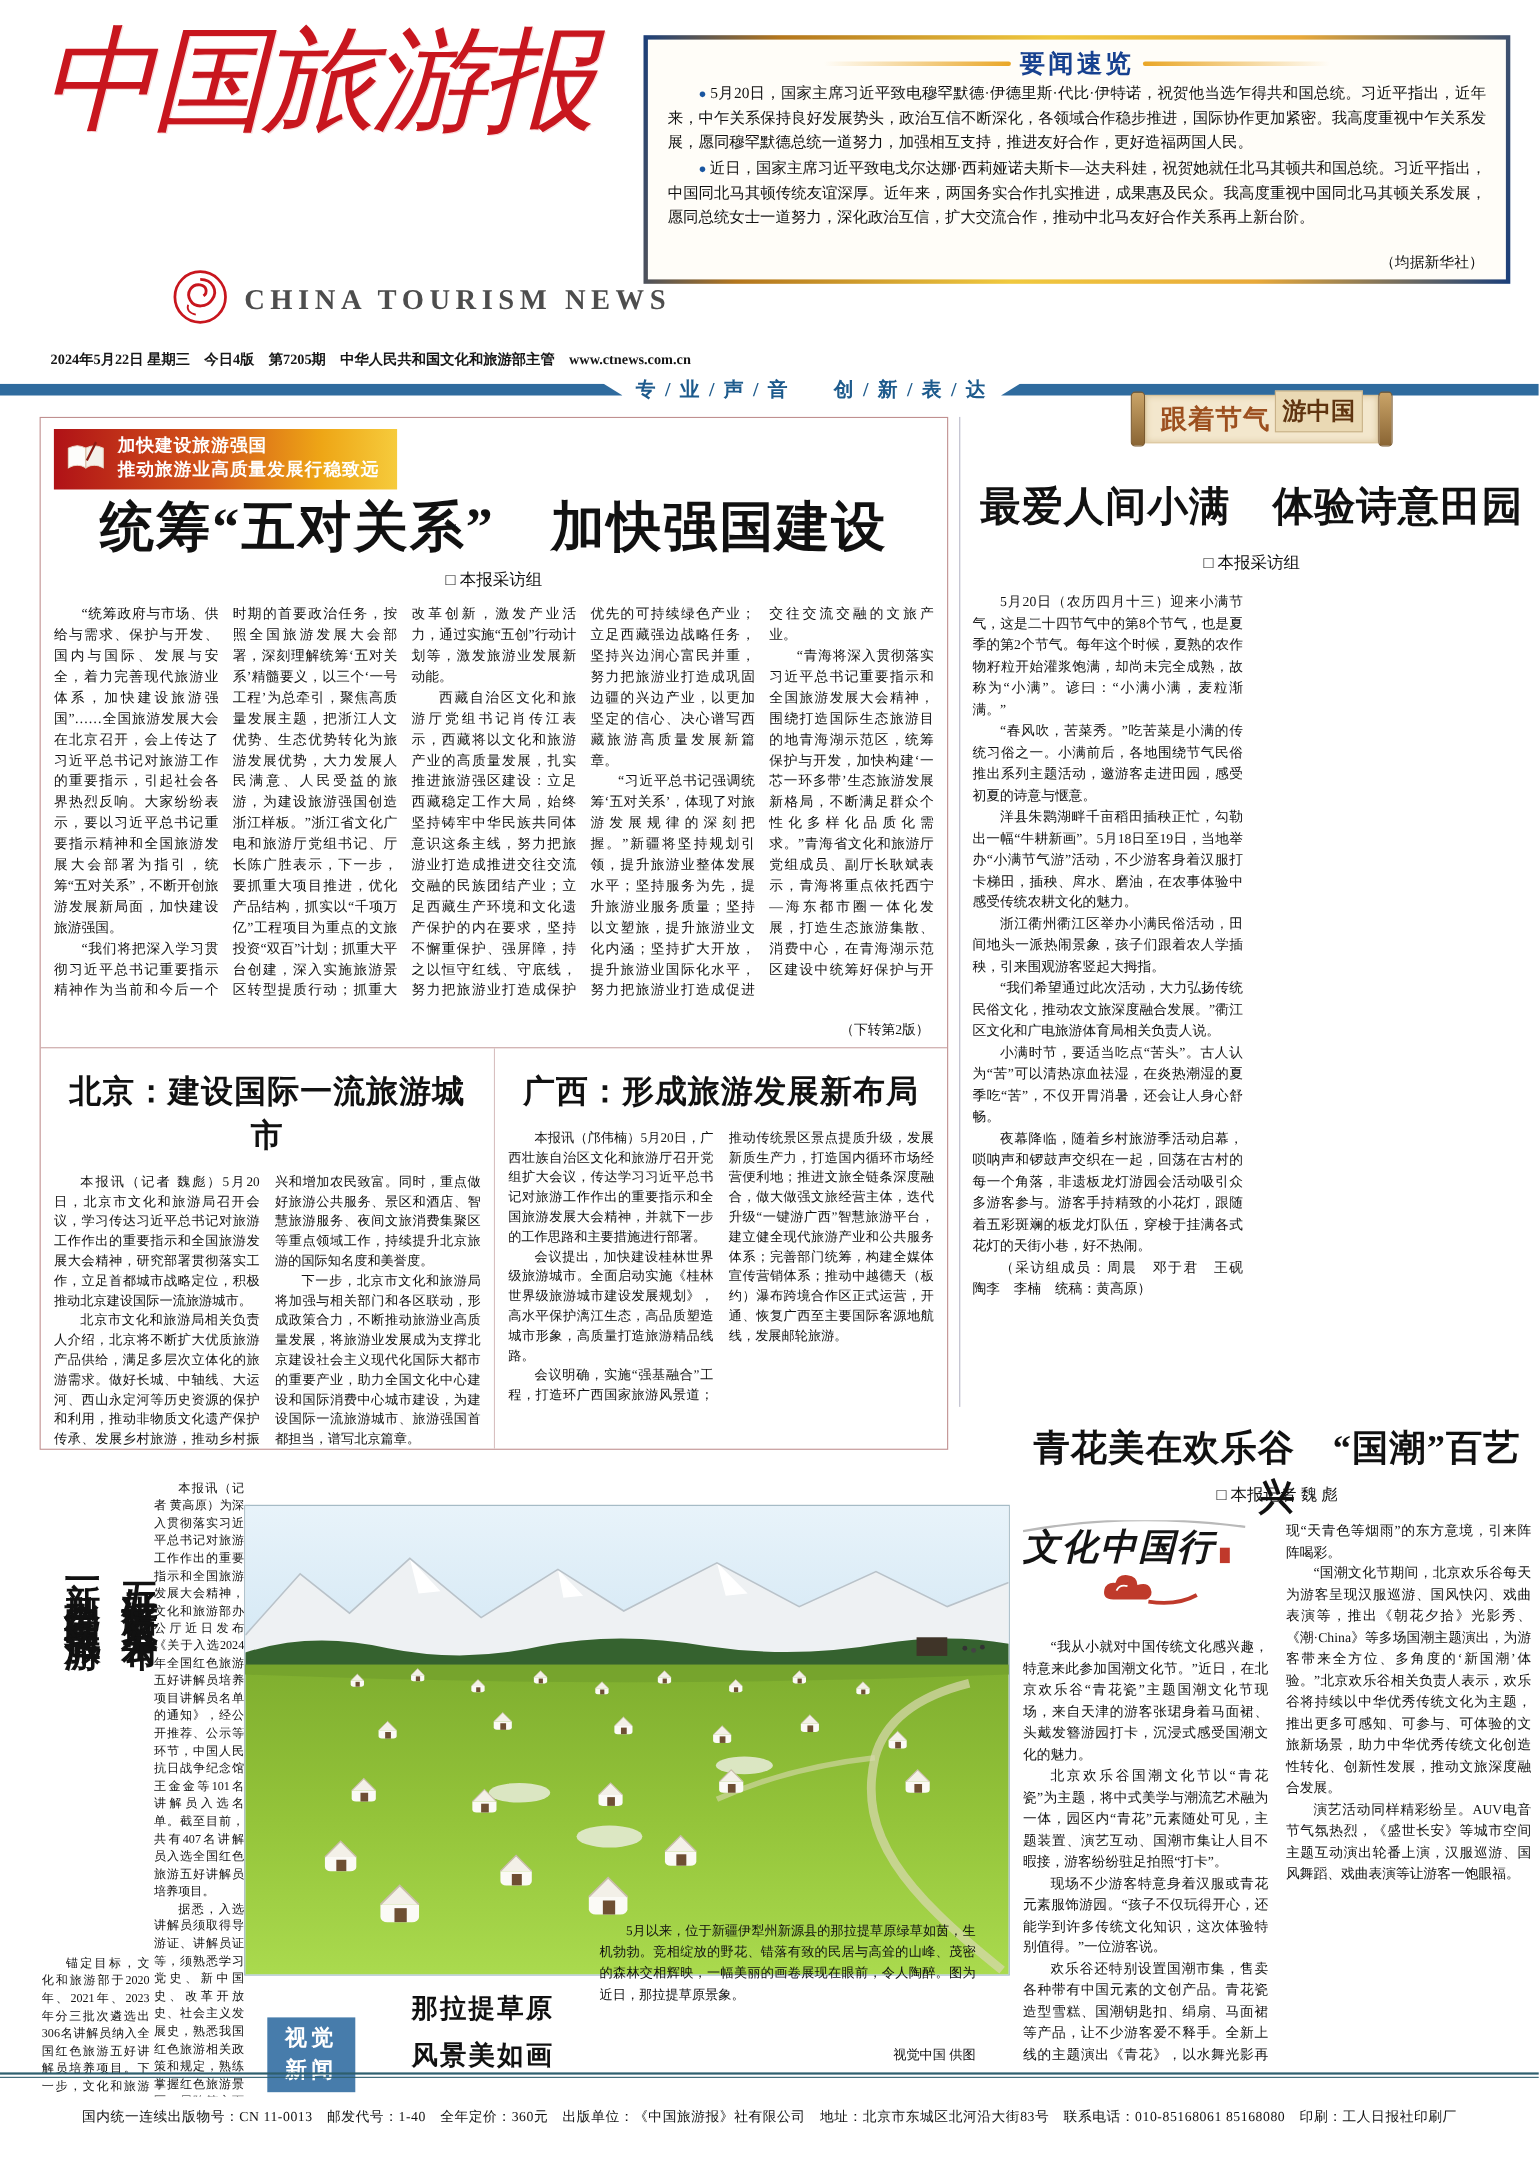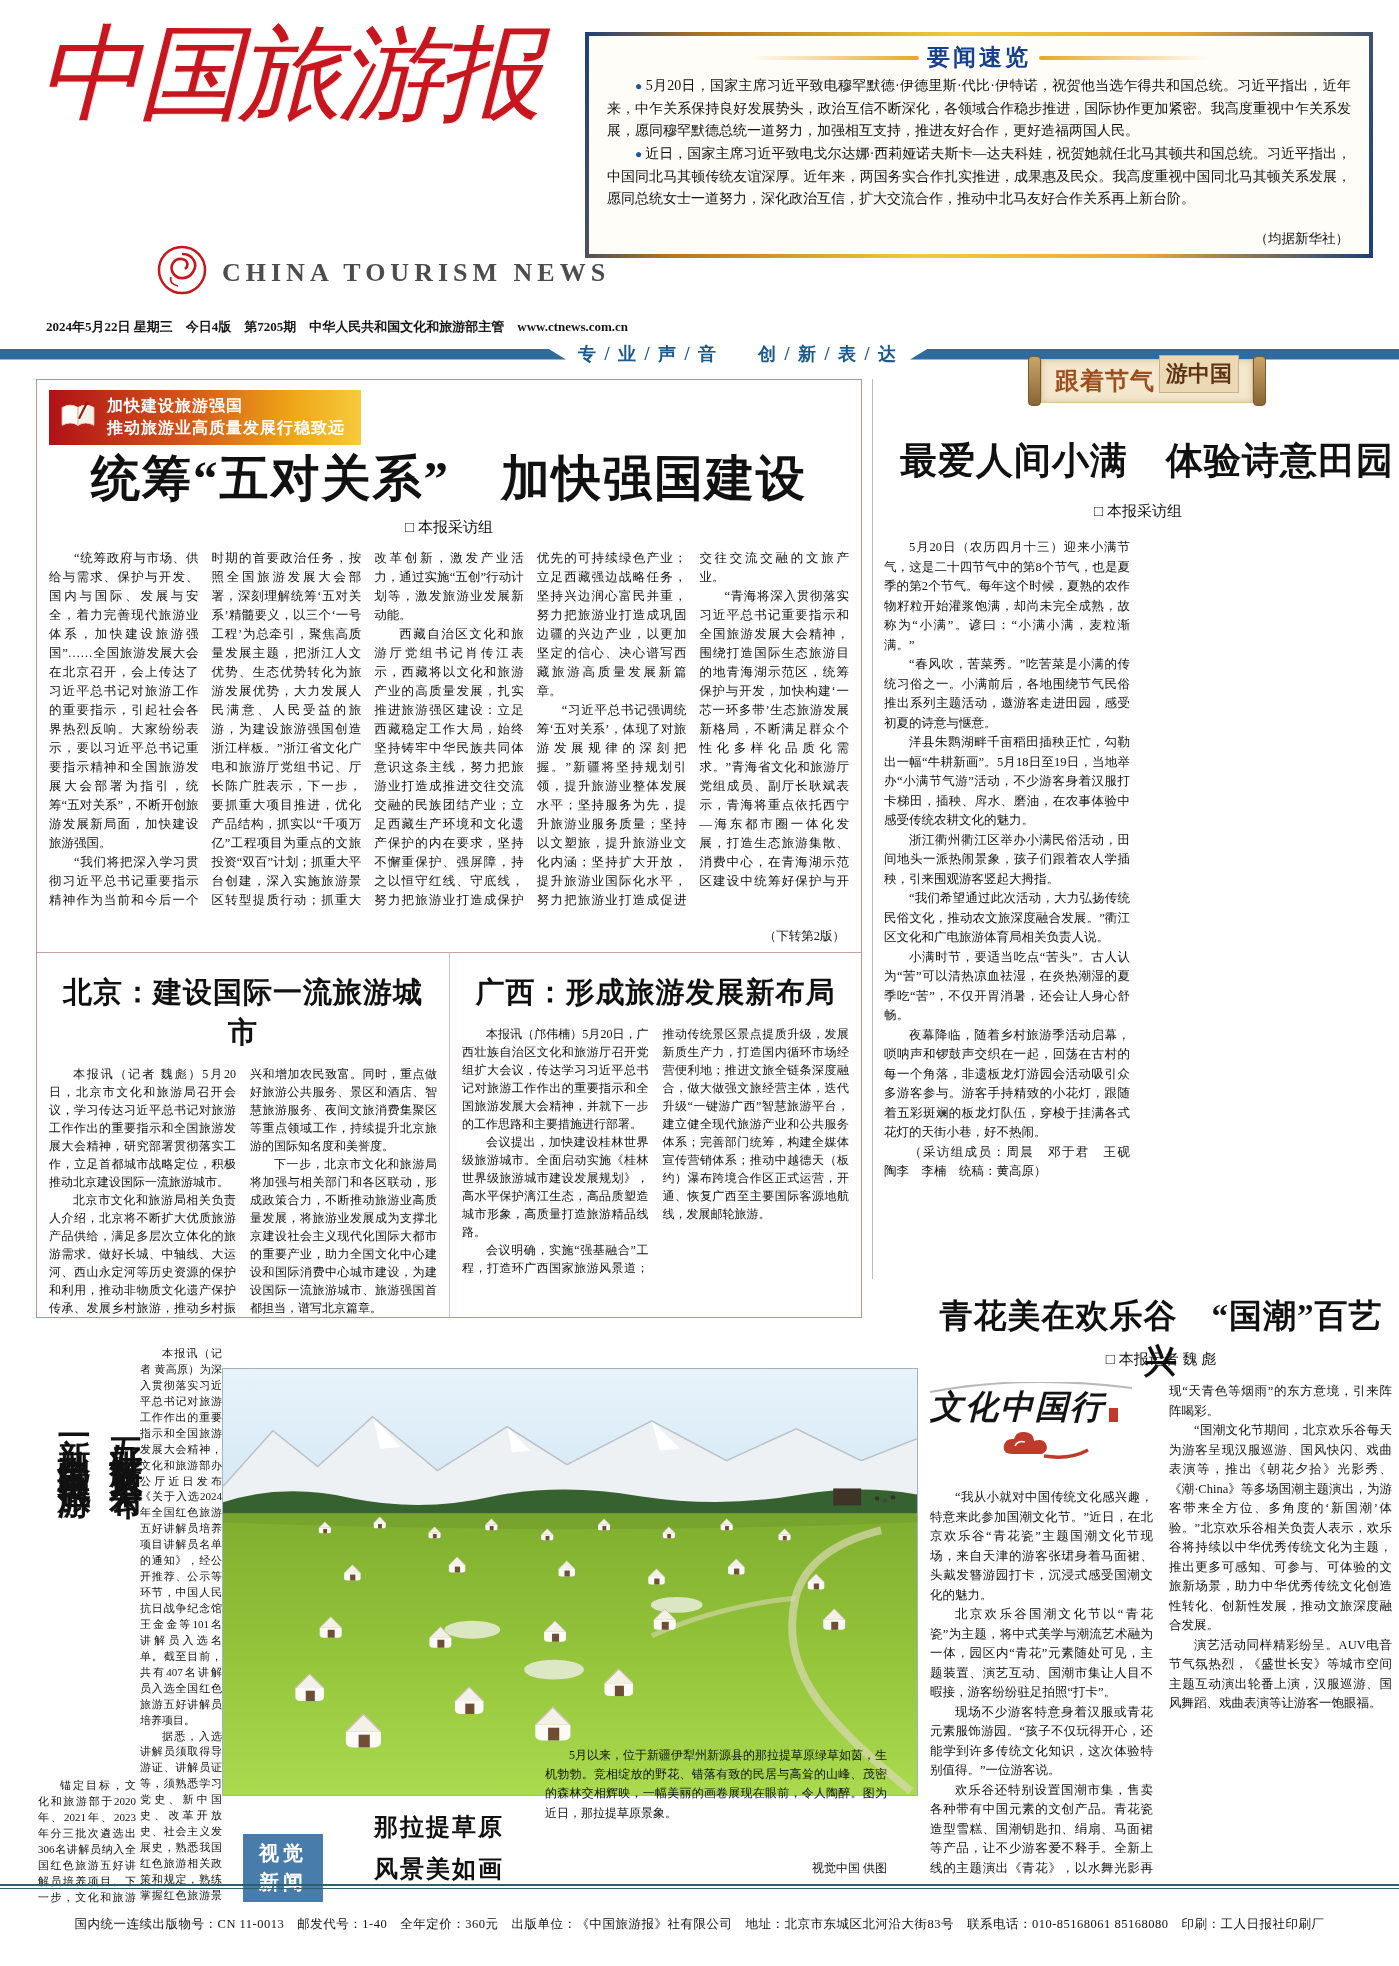--- a/index.html
+++ b/index.html
@@ -46,21 +46,21 @@
   .sub h2 { text-align:center; font-size:29px; font-weight:900; letter-spacing:1px; margin:16px 0 12px; }
   .sub-body { column-count:2; column-gap:14px; column-fill:auto; height:262px; overflow:hidden; font-size:12px; line-height:1.5; text-align:justify; }
 
   
   .vdiv { position:absolute; left:872px; top:379px; width:1px; height:900px; background:#b9b9c9; }
   .scroll-banner { position:absolute; left:1028px; top:350px; width:238px; height:62px; display:flex; align-items:center; }
   .roller { width:13px; height:50px; background:linear-gradient(180deg,#caa468,#8a6534); border-radius:4px; border:1px solid #7a5a30; }
   .scroll-body { flex:1; height:44px; background:#f3e7cd; border:1px solid #d9c49a; display:flex; align-items:center; justify-content:center; box-shadow:inset 0 0 6px #d9c49a; }
   .scroll-t1 { font-size:24px; font-weight:900; color:#9c4f1e; letter-spacing:1px; }
   .scroll-t2 { font-size:22px; font-weight:900; color:#5f3410; background:#ead9b4; border:1px solid #c9b289; padding:3px 6px; margin-left:4px; transform:translateY(-7px); }
-  .xm-head { position:absolute; left:882px; top:436px; width:512px; text-align:right; font-size:37px; font-weight:900; letter-spacing:1px; }
+  .xm-head { position:absolute; left:882px; top:436px; width:512px; text-align:center; font-size:37px; font-weight:900; letter-spacing:1px; }
   .xm-byline { position:absolute; left:882px; top:502px; width:512px; text-align:center; font-size:15px; }
   .xm-body { position:absolute; left:884px; top:538px; width:508px; height:736px; column-count:2; column-gap:16px; column-fill:auto; overflow:hidden; font-size:12.5px; line-height:1.56; text-align:justify; }
   .hv-head { position:absolute; left:928px; top:1294px; width:466px; text-align:center; font-size:33px; font-weight:900; letter-spacing:1px; }
   .hv-byline { position:absolute; left:928px; top:1350px; width:466px; text-align:center; font-size:15px; }
   .hv-body { position:absolute; left:930px; top:1382px; width:462px; height:526px; column-count:2; column-gap:16px; column-fill:auto; overflow:hidden; font-size:12.5px; line-height:1.56; text-align:justify; }
   .cx-logo { break-inside:avoid; height:100px; position:relative; margin-bottom:6px; }
   .cx-txt { font-size:33px; font-weight:900; font-style:italic; letter-spacing:2px; color:#141414; white-space:nowrap; }
   .cx-seal { display:inline-block; width:9px; height:14px; background:#c0392b; margin-left:4px; vertical-align:middle; }
   .cx-cloud { position:absolute; left:64px; top:44px; }
   .cx-swoosh { position:absolute; }

